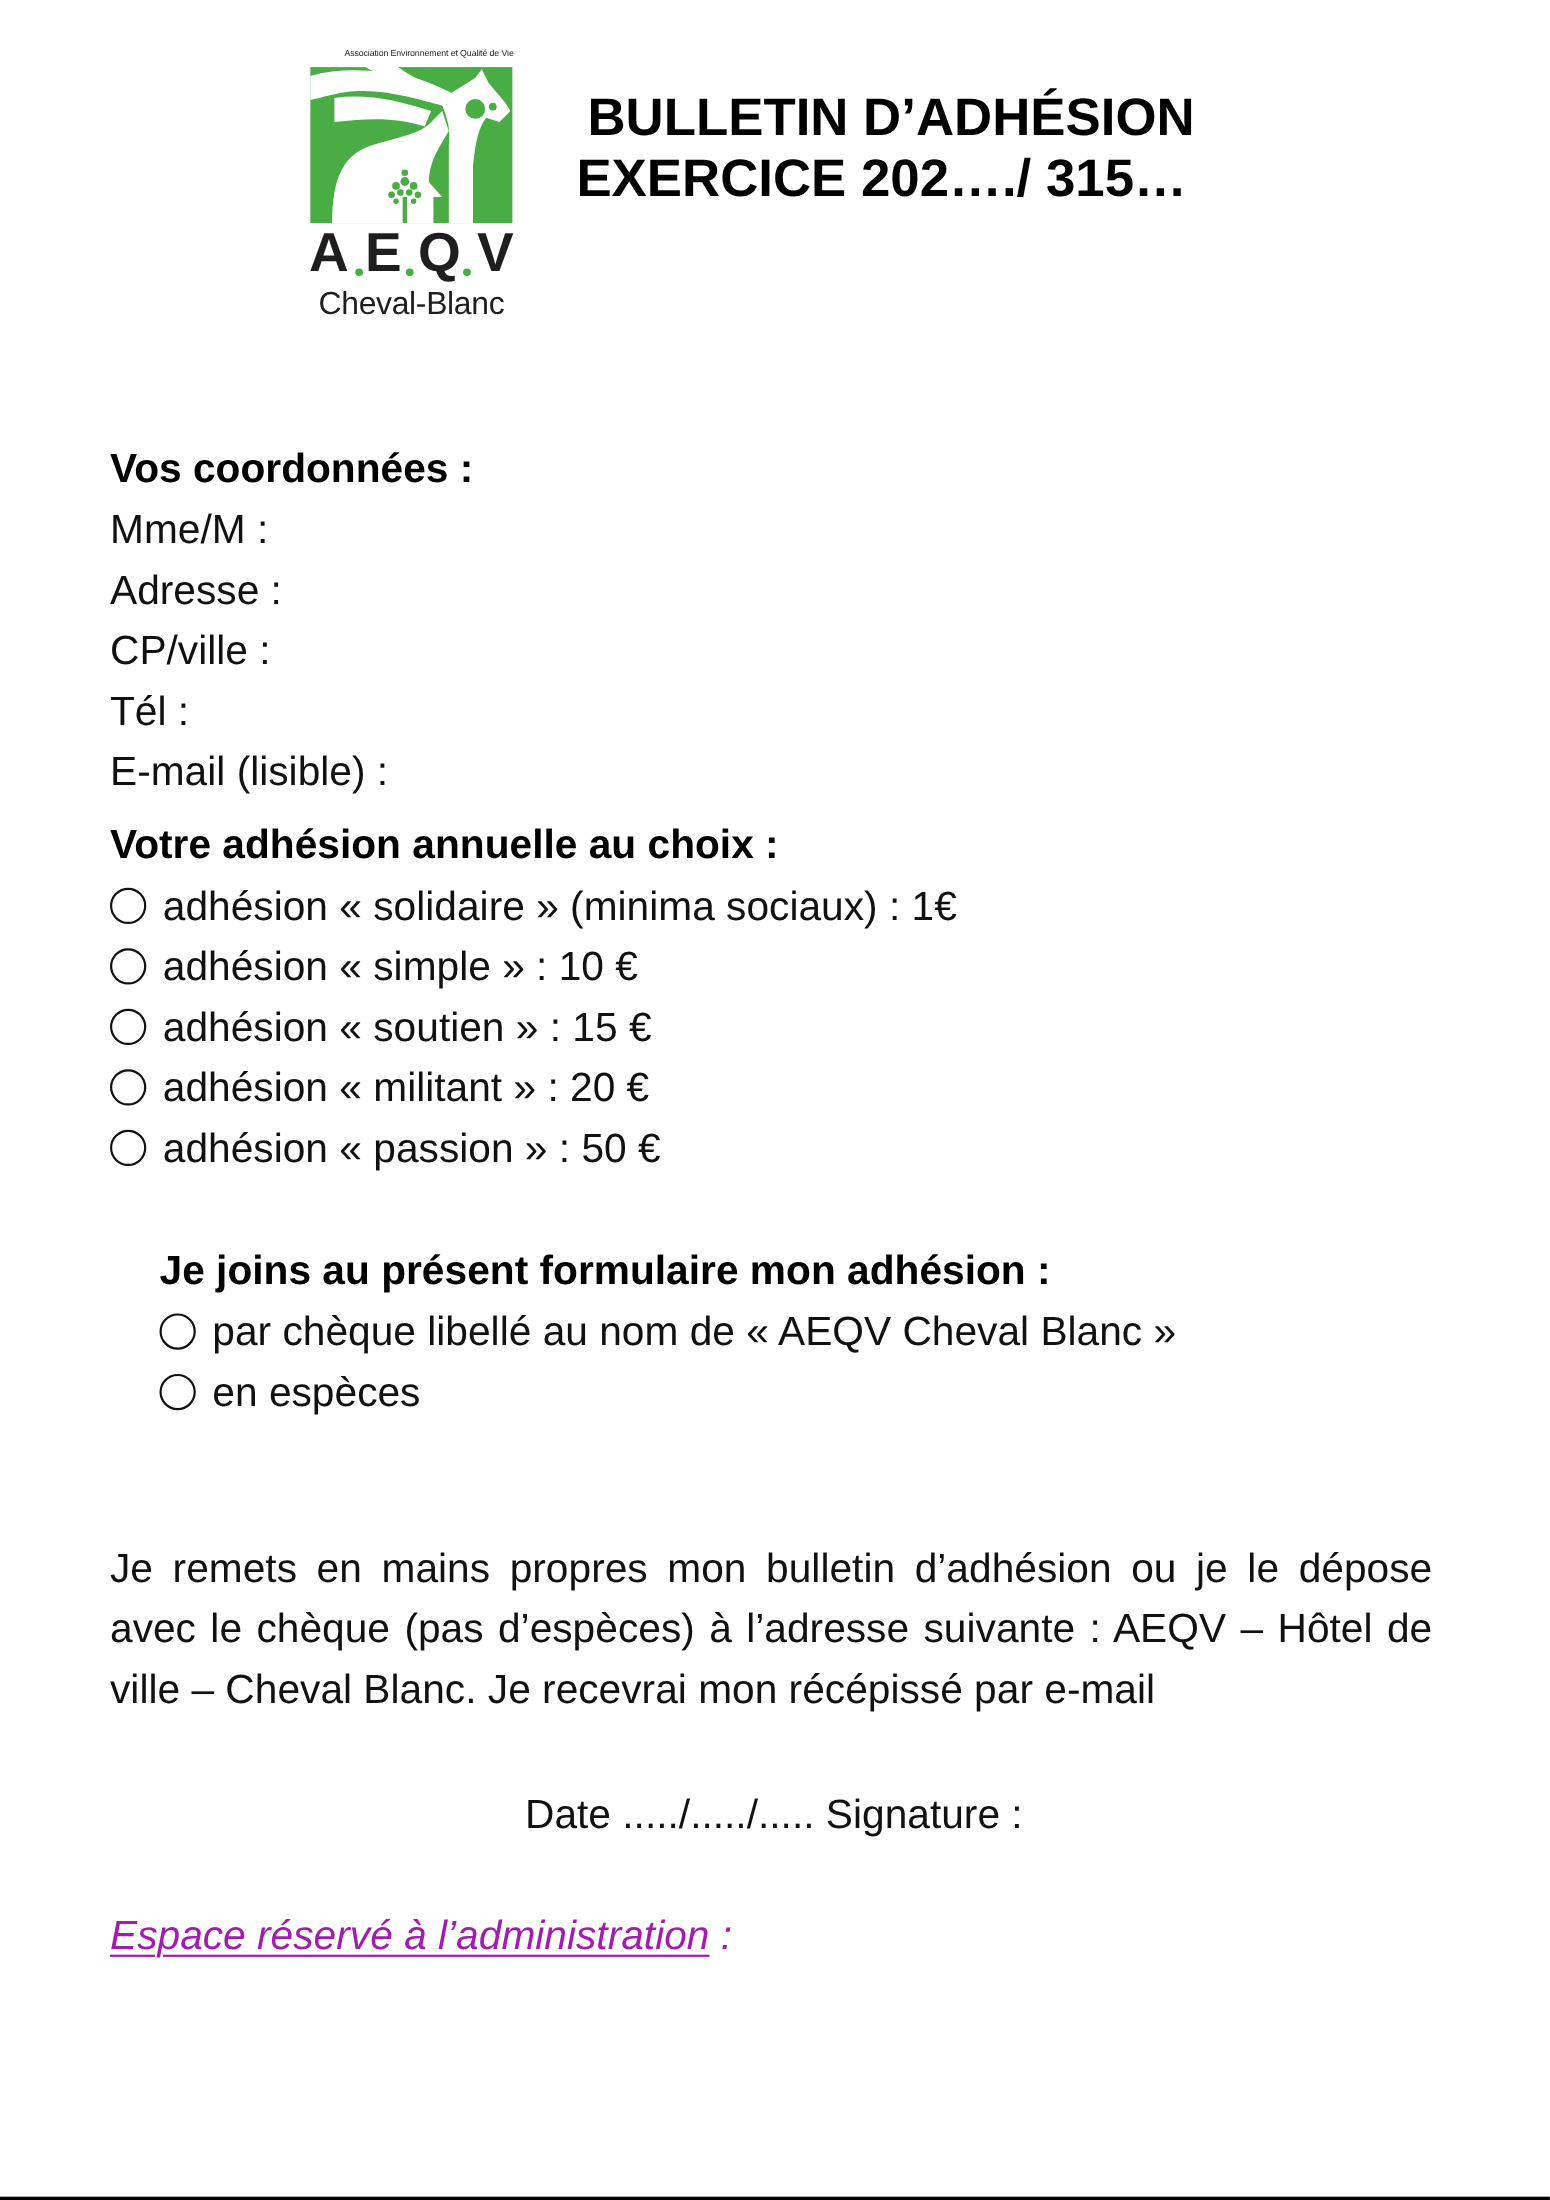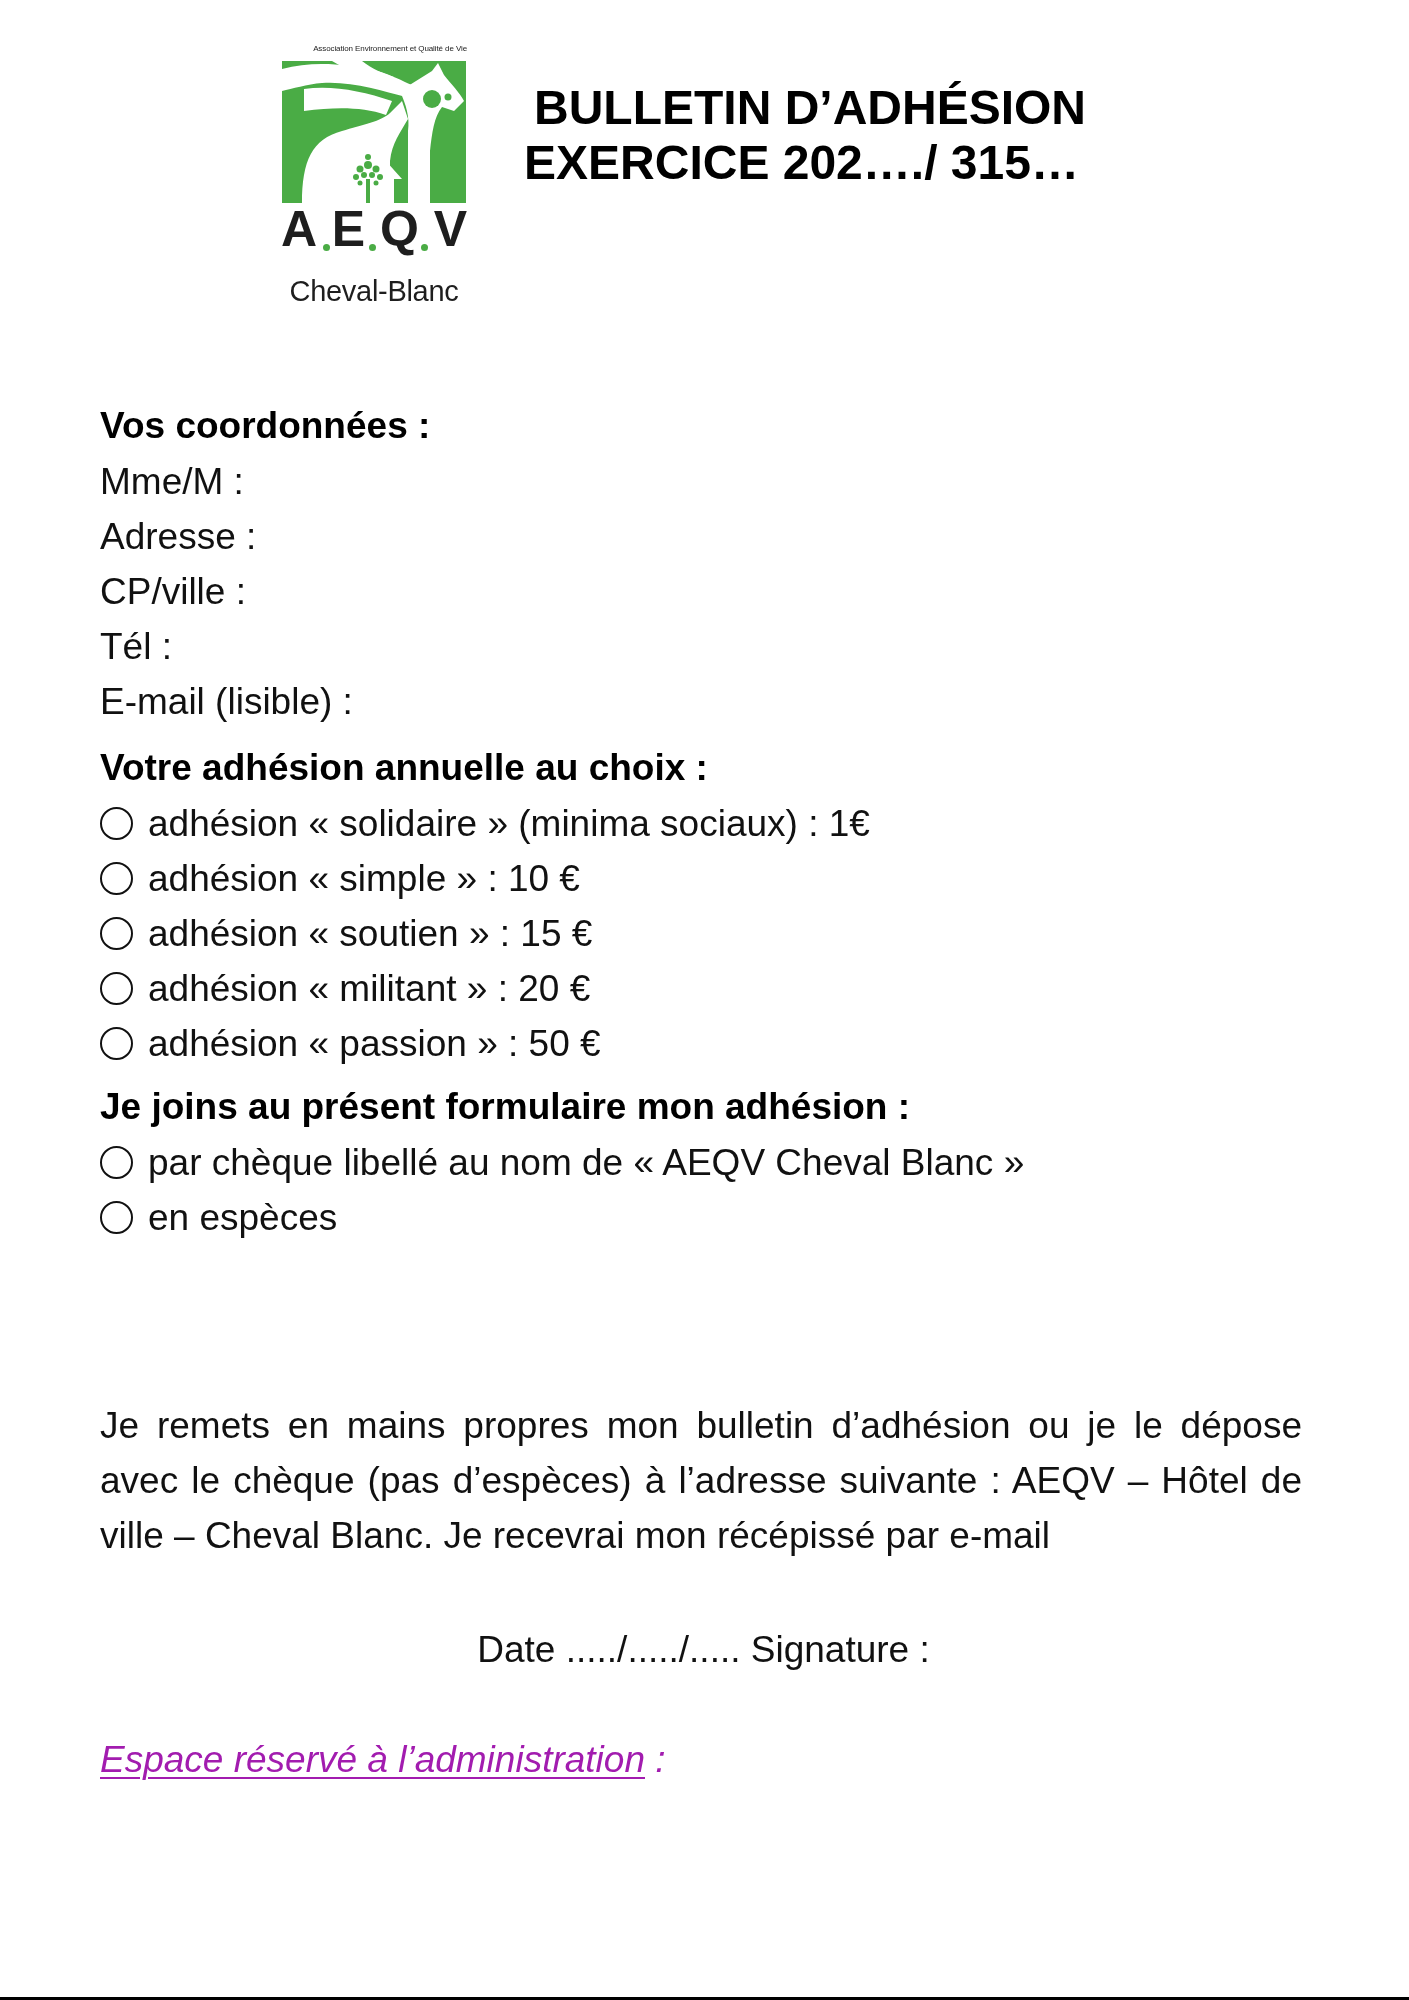--- a/index.html
+++ b/index.html
@@ -69,21 +69,20 @@
     .logo-city {
       position: absolute;
       left: 0;
       top: 220px;
       width: 186px;
       text-align: center;
       font-size: 29px;
       line-height: 32px;
       color: #1e1e1e;
       letter-spacing: -0.3px;
-      margin-top: 15px;
     }
 
     
     .title {
       position: absolute;
       left: 524px;
       top: 80px;
       font-weight: bold;
       font-size: 48px;
       line-height: 55px;
@@ -258,21 +257,21 @@
   <div class="option">
     <span class="radio"></span>
     <span>adhésion « militant » : 20 €</span>
   </div>
   <div class="option">
     <span class="radio"></span>
     <span>adhésion « passion » : 50 €</span>
   </div>
 </div>
 
-<div class="section" style="top:1079px;">
+<div class="section" style="top:1127px;margin-left:45px;">
   <div class="heading">Je joins au présent formulaire mon adhésion :</div>
   <div class="option">
     <span class="radio"></span>
     <span>par chèque libellé au nom de « AEQV Cheval Blanc »</span>
   </div>
   <div class="option">
     <span class="radio"></span>
     <span>en espèces</span>
   </div>
 </div>

